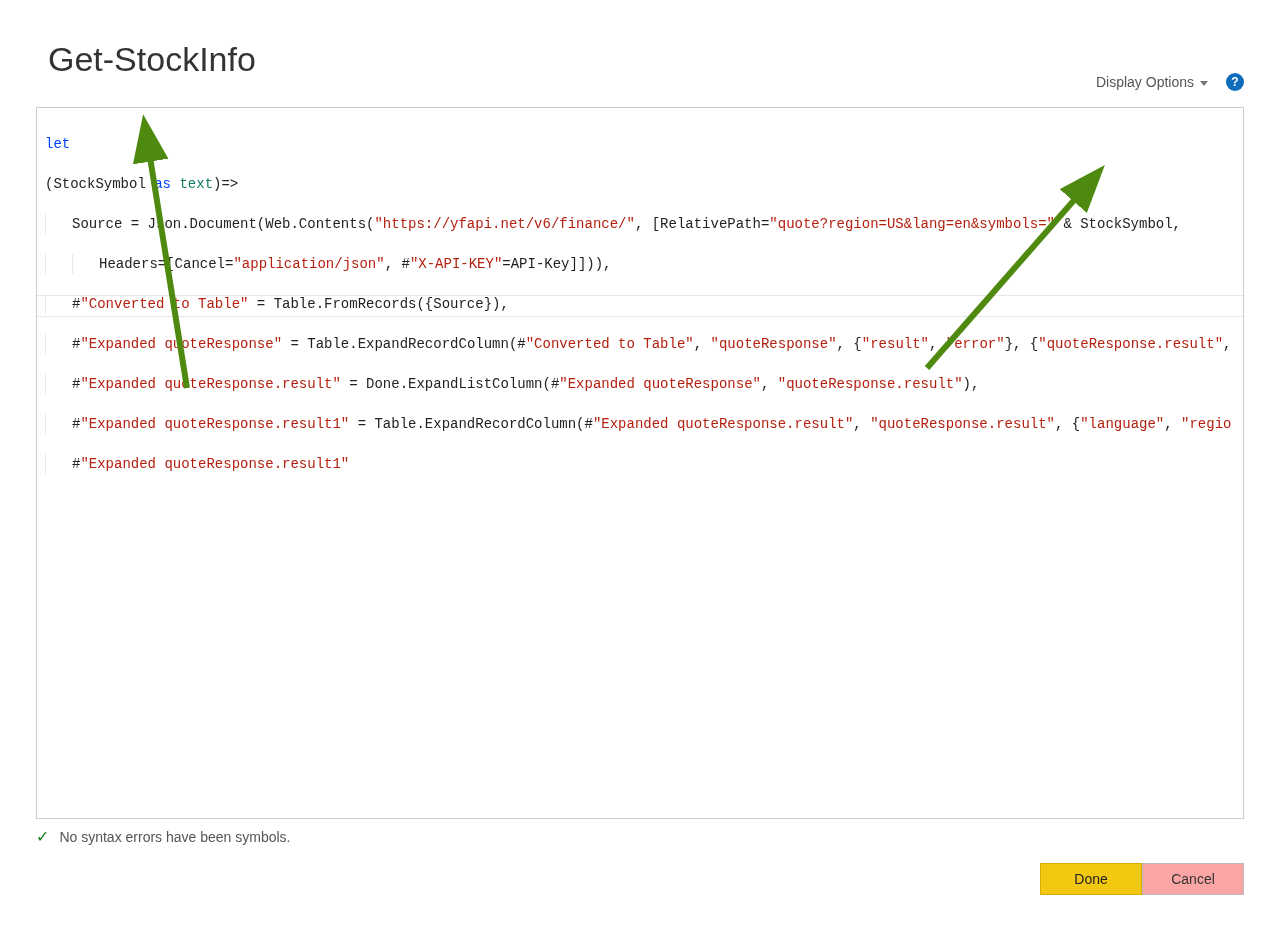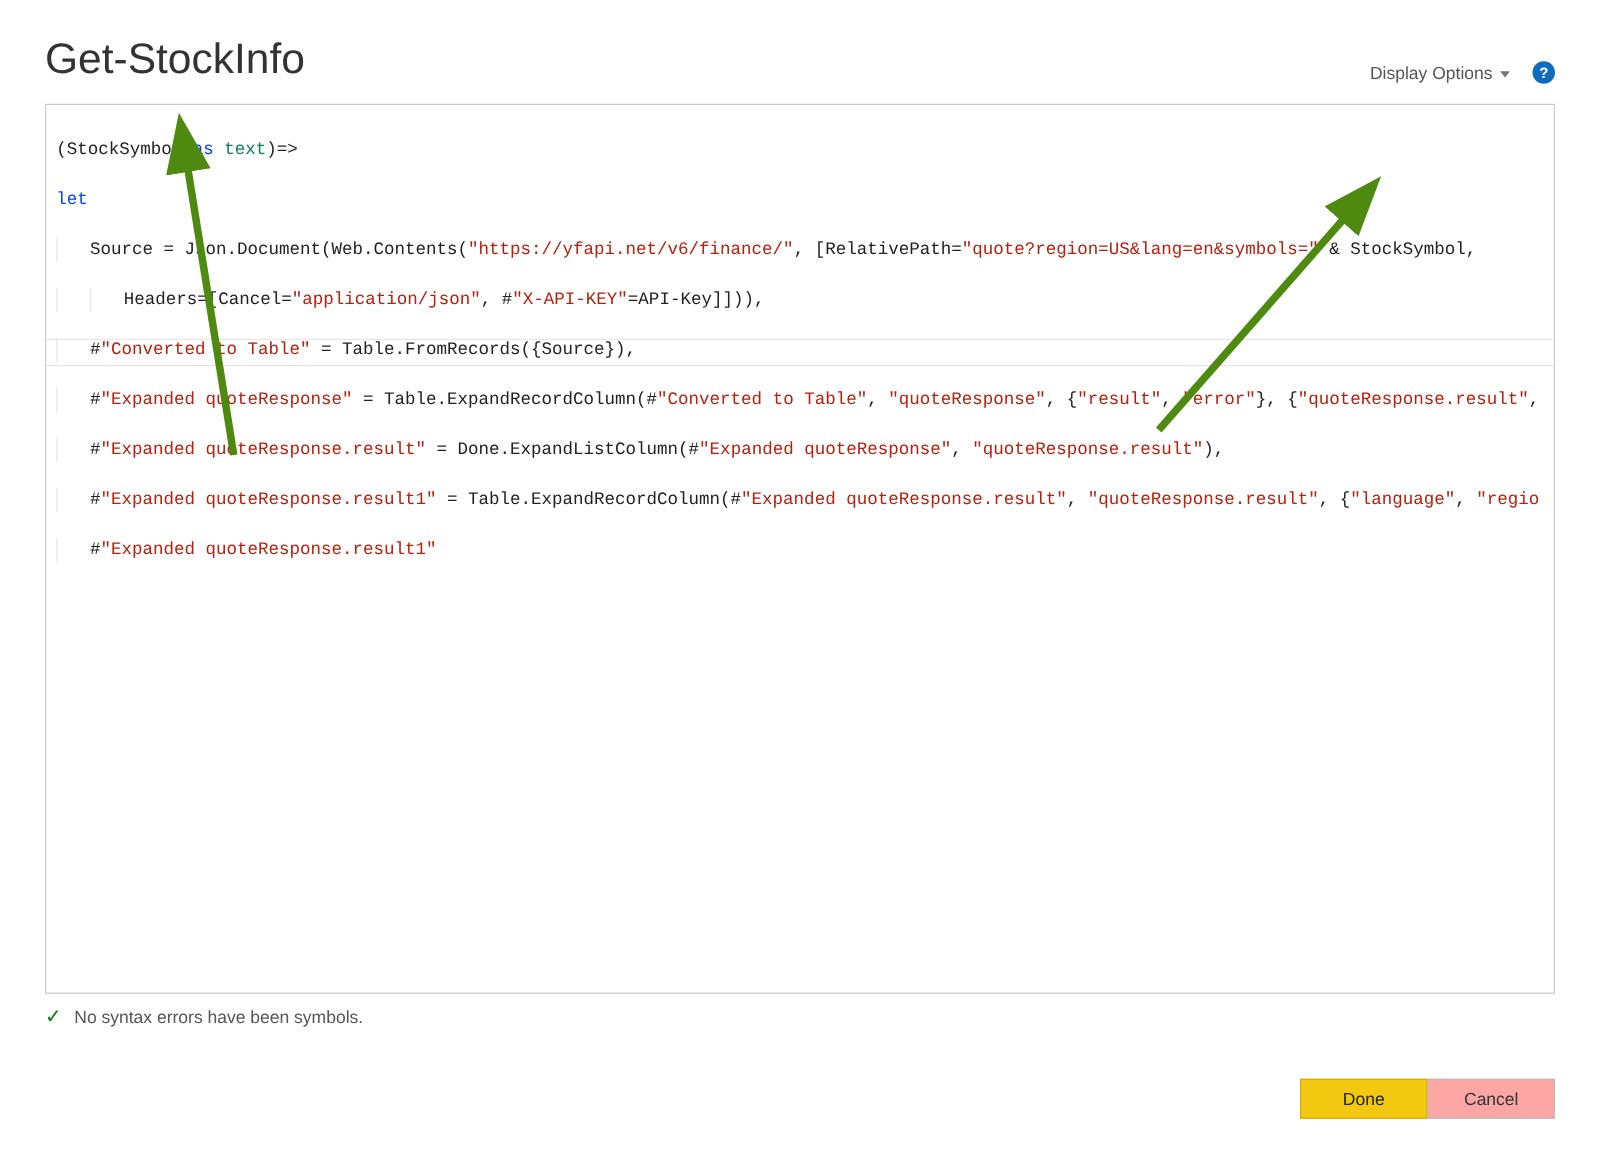--- a/index.html
+++ b/index.html
@@ -21,21 +21,21 @@
   .header-row {
     display: flex;
     align-items: flex-end;
     justify-content: space-between;
     margin-bottom: 16px;
   }
   .title {
     font-size: 34px;
     font-weight: 300;
     color: #333;
-    margin: 0;
+    margin: 12px;
   }
   .header-right {
     display: flex;
     align-items: center;
     gap: 18px;
   }
   .display-options {
     font-size: 14px;
     color: #555;
     cursor: pointer;
@@ -161,22 +161,22 @@
         <span>Display Options</span>
         <span class="caret-down"></span>
       </div>
       <div class="help-icon">?</div>
     </div>
   </div>
 
   <div class="editor-frame">
     <div class="line-hl" style="top:187px;"></div>
     <div class="code">
+<span class="codeline"><span class="kw">let</span></span>
 <span class="codeline"><span>(StockSymbol </span><span class="kw">as</span><span> </span><span class="type">text</span><span>)=&gt;</span></span>
-<span class="codeline"><span class="kw">let</span></span>
 <span class="codeline"><span class="gl"><span>Source = Json.Document(Web.Contents(</span><span class="str">"https://yfapi.net/v6/finance/"</span><span>, [RelativePath=</span><span class="str">"quote?region=US&amp;lang=en&amp;symbols="</span><span> &amp; StockSymbol,</span></span></span>
 <span class="codeline"><span class="gl"><span class="gl2"><span>Headers=[Cancel=</span><span class="str">"application/json"</span><span>, #</span><span class="str">"X-API-KEY"</span><span>=API-Key]])),</span></span></span></span>
 <span class="codeline"><span class="gl"><span>#</span><span class="str">"Converted to Table"</span><span> = Table.FromRecords({Source}),</span></span></span>
 <span class="codeline"><span class="gl"><span>#</span><span class="str">"Expanded quoteResponse"</span><span> = Table.ExpandRecordColumn(#</span><span class="str">"Converted to Table"</span><span>, </span><span class="str">"quoteResponse"</span><span>, {</span><span class="str">"result"</span><span>, </span><span class="str">"error"</span><span>}, {</span><span class="str">"quoteResponse.result"</span><span>,</span></span></span>
 <span class="codeline"><span class="gl"><span>#</span><span class="str">"Expanded quoteResponse.result"</span><span> = Done.ExpandListColumn(#</span><span class="str">"Expanded quoteResponse"</span><span>, </span><span class="str">"quoteResponse.result"</span><span>),</span></span></span>
 <span class="codeline"><span class="gl"><span>#</span><span class="str">"Expanded quoteResponse.result1"</span><span> = Table.ExpandRecordColumn(#</span><span class="str">"Expanded quoteResponse.result"</span><span>, </span><span class="str">"quoteResponse.result"</span><span>, {</span><span class="str">"language"</span><span>, </span><span class="str">"regio</span></span></span>
 <span class="codeline"><span class="gl"><span>#</span><span class="str">"Expanded quoteResponse.result1"</span></span></span>
     </div>
 
     <svg class="annot" width="1206" height="708">

